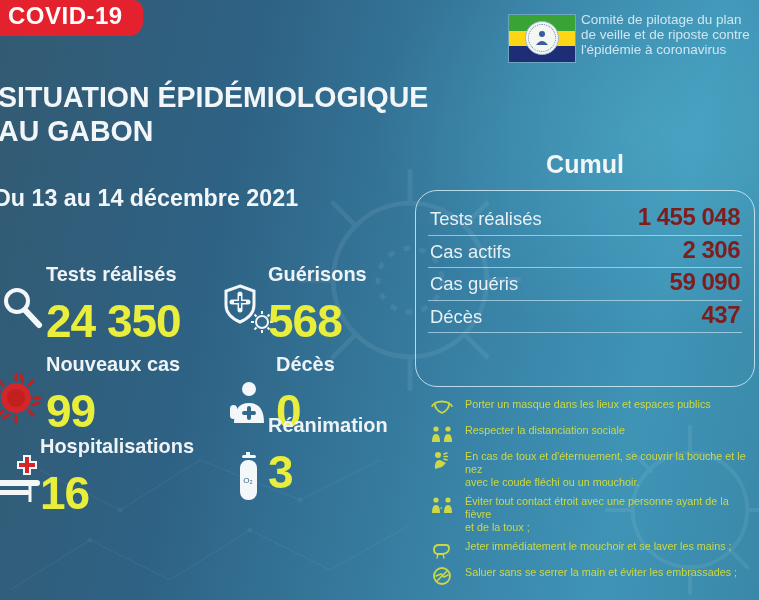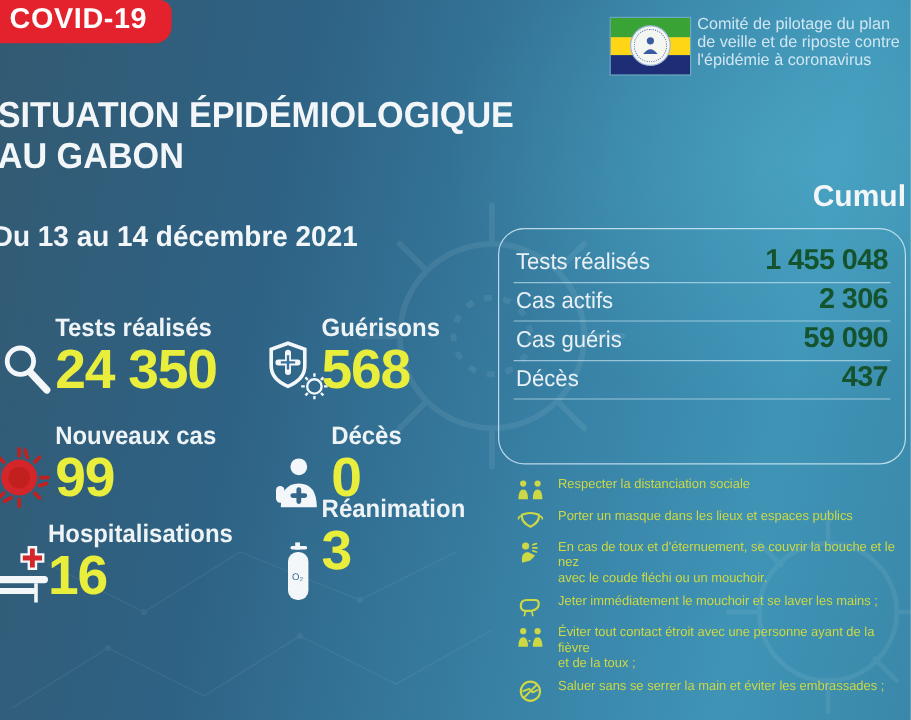--- a/index.html
+++ b/index.html
@@ -33,35 +33,35 @@
     white-space:pre-line;width:200px;
   }
   
   .main-title{left:0;top:80px;color:#f3f6f8;font-weight:bold;transform:scaleX(.95);transform-origin:left top;}
   .main-title .t1{font-size:30px;line-height:1.12;display:block;margin-left:-2px;}
   .main-title .t2{font-size:30px;line-height:1.12;display:block;margin-left:-2px;}
   .period{left:-6px;top:184px;color:#f3f6f8;font-size:24px;font-weight:bold;transform:scaleX(.97);transform-origin:left top;}
   
   .stat{display:flex;flex-direction:column;}
   .s-label{color:#eef3f6;font-size:21px;font-weight:bold;transform:scaleX(.95);transform-origin:left top;}
-  .s-value{color:#e9ee3c;font-size:46px;font-weight:bold;line-height:.95;margin-top:0;letter-spacing:-1px;}
-  
-  .cumul-title{left:415px;top:150px;width:340px;text-align:right;color:#f3f6f8;font-size:25px;font-weight:bold;}
+  .s-value{color:#e9ee3c;font-size:46px;font-weight:bold;line-height:.95;margin-top:14px;letter-spacing:-1px;}
+  
+  .cumul-title{left:415px;top:150px;width:340px;text-align:center;color:#f3f6f8;font-size:25px;font-weight:bold;}
   .cumul-box{
     left:415px;top:190px;width:340px;height:197px;box-sizing:border-box;
     border:1.5px solid rgba(220,240,248,.8);border-radius:22px;
     padding:12px 12px 0 12px;
   }
   .c-row{
     display:flex;justify-content:space-between;align-items:baseline;
     height:31.5px;border-bottom:1px solid rgba(205,230,242,.65);
     padding:0 2px;
   }
   .c-label{color:#e8f0f5;font-size:19px;transform:scaleX(.97);transform-origin:left center;}
-  .c-value{color:#14532d;font-size:24px;font-weight:bold;letter-spacing:-.5px;margin-left:28px;}
+  .c-value{color:#7f1d1d;font-size:24px;font-weight:bold;letter-spacing:-.5px;margin-left:28px;}
   
   .advice{left:430px;top:398px;width:322px;display:flex;flex-direction:column;}
   .a-item{display:flex;align-items:flex-start;margin-bottom:6px;}
   .a-icon{width:24px;min-width:24px;height:20px;margin-right:11px;display:flex;align-items:center;justify-content:center;}
   .a-text{color:#ccd844;font-size:11px;line-height:1.18;white-space:pre-line;transform:scaleX(.98);transform-origin:left top;}
   svg{display:block;}
 </style>
 </head>
 <body>
 
@@ -234,81 +234,81 @@
   </div>
   <div class="c-row">
     <span class="c-label">Décès</span>
     <span class="c-value">437</span>
   </div>
 </div>
 
 <div class="abs advice">
   <div class="a-item">
     <span class="a-icon">
+      <svg width="22" height="16" viewBox="0 0 22 16">
+          <path d="M4 3 Q11 0 18 3 Q19 9 11 13 Q3 9 4 3 Z" fill="none" stroke="#ccd844" stroke-width="1.8"></path>
+          <path d="M4 4 Q1 4 1 7 M18 4 Q21 4 21 7" fill="none" stroke="#ccd844" stroke-width="1.4"></path>
+        </svg>
+    </span>
+    <span class="a-text">Porter un masque dans les lieux et espaces publics</span>
+  </div>
+  <div class="a-item">
+    <span class="a-icon">
       <svg width="22" height="18" viewBox="0 0 22 18">
           <g fill="#ccd844">
             <circle cx="5" cy="4" r="2.6"></circle>
             <path d="M1 17 Q1 9 5 9 Q9 9 9 17 Z"></path>
             <circle cx="17" cy="4" r="2.6"></circle>
             <path d="M13 17 Q13 9 17 9 Q21 9 21 17 Z"></path>
           </g>
         </svg>
     </span>
     <span class="a-text">Respecter la distanciation sociale</span>
-  </div>
-  <div class="a-item">
-    <span class="a-icon">
-      <svg width="22" height="16" viewBox="0 0 22 16">
-          <path d="M4 3 Q11 0 18 3 Q19 9 11 13 Q3 9 4 3 Z" fill="none" stroke="#ccd844" stroke-width="1.8"></path>
-          <path d="M4 4 Q1 4 1 7 M18 4 Q21 4 21 7" fill="none" stroke="#ccd844" stroke-width="1.4"></path>
-        </svg>
-    </span>
-    <span class="a-text">Porter un masque dans les lieux et espaces publics</span>
   </div>
   <div class="a-item">
     <span class="a-icon">
       <svg width="22" height="20" viewBox="0 0 22 20">
           <circle cx="7" cy="5" r="3" fill="#ccd844"></circle>
           <path d="M4 19 Q3 10 9 10 L15 13 L11 17 Z" fill="#ccd844"></path>
           <g stroke="#ccd844" stroke-width="1.4" stroke-linecap="round">
             <line x1="13" y1="4" x2="16" y2="3"></line>
             <line x1="13" y1="6.5" x2="16.5" y2="6.5"></line>
             <line x1="13" y1="9" x2="16" y2="10"></line>
           </g>
         </svg>
     </span>
     <span class="a-text">En cas de toux et d'éternuement, se couvrir la bouche et le nez
 avec le coude fléchi ou un mouchoir.</span>
   </div>
   <div class="a-item">
     <span class="a-icon">
       <svg width="22" height="18" viewBox="0 0 22 18">
-          <path d="M3 9 Q3 4 8 4 L15 4 Q18 4 18 7 Q18 12 12 13 L6 13 Q3 12 3 9 Z" fill="none" stroke="#ccd844" stroke-width="1.8"></path>
-          <path d="M7 13 L6 17 M12 13 L13 17" stroke="#ccd844" stroke-width="1.4" stroke-linecap="round"></path>
-        </svg>
-    </span>
-    <span class="a-text">Jeter immédiatement le mouchoir et se laver les mains ;</span>
-  </div>
-  <div class="a-item">
-    <span class="a-icon">
-      <svg width="22" height="18" viewBox="0 0 22 18">
           <g fill="#ccd844">
             <circle cx="5" cy="4" r="2.6"></circle>
             <path d="M1 17 Q1 9 5 9 Q9 9 9 17 Z"></path>
             <circle cx="17" cy="4" r="2.6"></circle>
             <path d="M13 17 Q13 9 17 9 Q21 9 21 17 Z"></path>
           </g>
           <line x1="9.5" y1="12" x2="12.5" y2="12" stroke="#ccd844" stroke-width="1.4" stroke-dasharray="1.5 1.5"></line>
         </svg>
     </span>
     <span class="a-text">Éviter tout contact étroit avec une personne ayant de la fièvre
 et de la toux ;</span>
   </div>
   <div class="a-item">
     <span class="a-icon">
+      <svg width="22" height="18" viewBox="0 0 22 18">
+          <path d="M3 9 Q3 4 8 4 L15 4 Q18 4 18 7 Q18 12 12 13 L6 13 Q3 12 3 9 Z" fill="none" stroke="#ccd844" stroke-width="1.8"></path>
+          <path d="M7 13 L6 17 M12 13 L13 17" stroke="#ccd844" stroke-width="1.4" stroke-linecap="round"></path>
+        </svg>
+    </span>
+    <span class="a-text">Jeter immédiatement le mouchoir et se laver les mains ;</span>
+  </div>
+  <div class="a-item">
+    <span class="a-icon">
       <svg width="20" height="20" viewBox="0 0 20 20">
           <circle cx="10" cy="10" r="8" fill="none" stroke="#ccd844" stroke-width="1.8"></circle>
           <path d="M4 10 L9 8 L12 11 L16 9" fill="none" stroke="#ccd844" stroke-width="1.6" stroke-linecap="round"></path>
           <line x1="4.5" y1="15.5" x2="15.5" y2="4.5" stroke="#ccd844" stroke-width="1.6"></line>
         </svg>
     </span>
     <span class="a-text">Saluer sans se serrer la main et éviter les embrassades ;</span>
   </div>
 
 </div>

